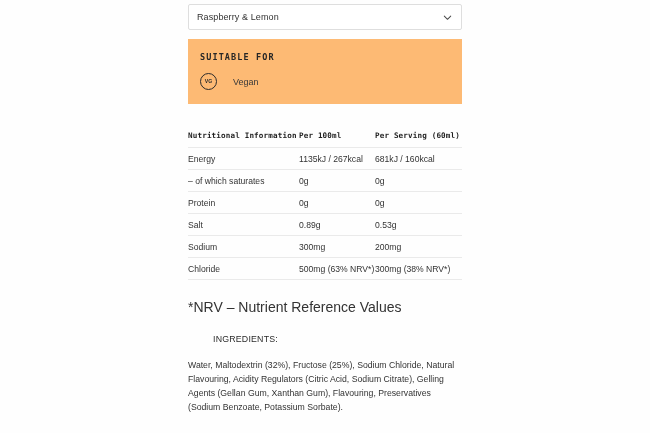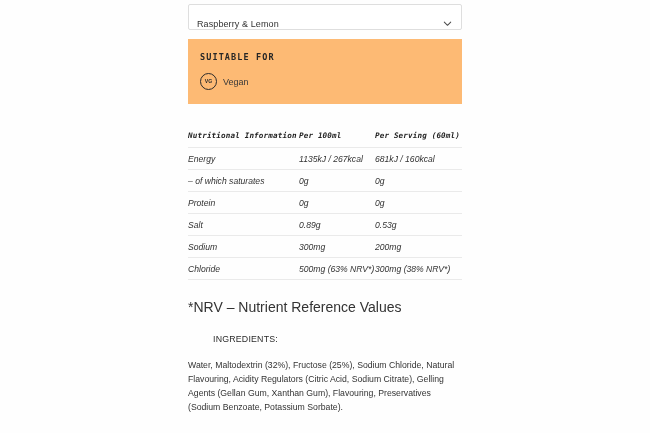--- a/index.html
+++ b/index.html
@@ -33,21 +33,21 @@
   .flavour-select {
     position: relative;
     box-sizing: border-box;
     width: 274px;
     height: 26px;
     margin-top: 4px;
     background: #ffffff;
     border: 1px solid #dedede;
     border-radius: 2px;
     display: flex;
-    align-items: flex-end;
+    align-items: center;
     padding: 0 8px;
     cursor: pointer;
   }
   .flavour-select .value {
     font-size: 9px;
     color: #333333;
     letter-spacing: 0.1px;
     flex: 1;
     white-space: nowrap;
     overflow: hidden;
@@ -71,21 +71,21 @@
     font-family: "DejaVu Sans Mono", monospace;
     font-size: 8.5px;
     font-weight: bold;
     letter-spacing: 1.1px;
     color: #262626;
     margin: 0 0 11px 0;
   }
   .diet-row {
     display: flex;
     align-items: center;
-    gap: 6px;
+    gap: 16px;
   }
   .vegan-badge {
     width: 15px;
     height: 15px;
     flex: 0 0 auto;
     border: 1px solid #2b2b2b;
     border-radius: 50%;
     display: flex;
     align-items: center;
     justify-content: center;
@@ -106,21 +106,20 @@
     margin-top: 22px;
     border-collapse: collapse;
     table-layout: fixed;
   }
   .nutri-table th,
   .nutri-table td {
     text-align: left;
     vertical-align: middle;
     border-bottom: 1px solid #eaeaea;
     padding: 0;
-    font-style: italic;
   }
   .nutri-table th {
     font-family: "DejaVu Sans Mono", monospace;
     font-size: 7.6px;
     font-weight: bold;
     letter-spacing: 0.15px;
     color: #1f1f1f;
     height: 19px;
     padding-bottom: 2px;
   }

